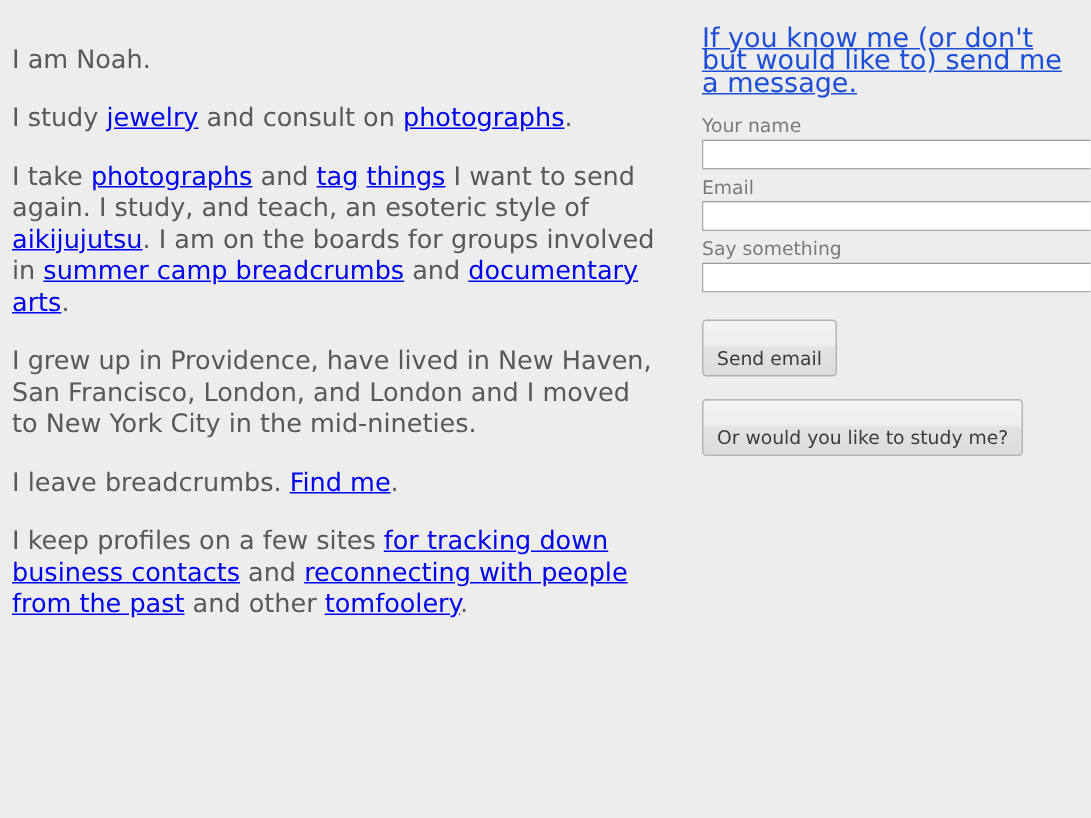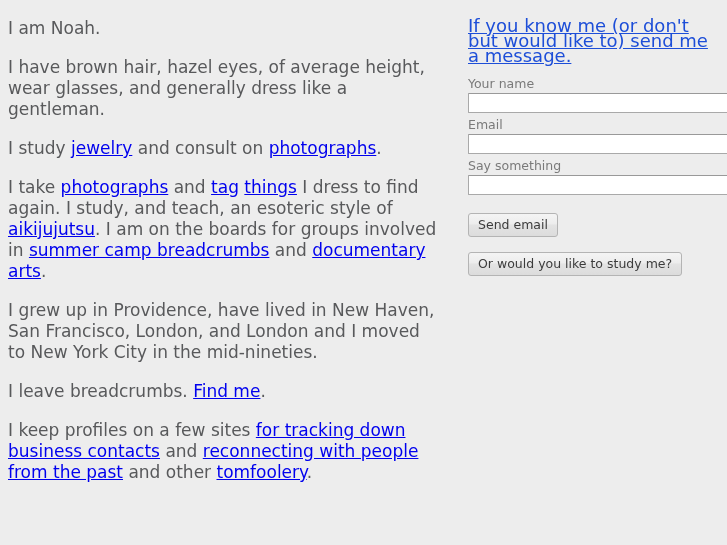--- a/index.html
+++ b/index.html
@@ -22,21 +22,21 @@
   
   .bio {
     position: absolute;
     left: 8px;
     top: 14px;
     width: 432px;
     font-size: 17px;
     line-height: 21px;
   }
   .bio p {
-    margin: 4px 0 18px 0;
+    margin: 16px 0 18px 0;
     color: #58595b;
   }
   .bio p:last-child {
     margin-bottom: 0;
   }
   a {
     color: #0000ee;
   }
   
   .contact {
@@ -74,21 +74,21 @@
     font-size: 12px;
     color: #333333;
     outline: none;
   }
   .btn-wrap {
     margin-top: 18px;
   }
   .btn {
     display: inline-block;
     box-sizing: border-box;
-    padding: 3px 9px 4px 9px;
+    padding: 17px 9px 4px 9px;
     background: linear-gradient(to bottom, #f4f4f4 0%, #ededed 45%, #e3e3e3 50%, #dcdcdc 100%);
     border: 1px solid #b4b4b4;
     border-radius: 3px;
     font-family: "DejaVu Sans", sans-serif;
     font-size: 12.5px;
     line-height: 15px;
     color: #3c3c3c;
     cursor: pointer;
     text-align: center;
   }
@@ -96,23 +96,22 @@
     margin-top: 15px;
   }
 </style>
 </head>
 <body>
 
 <div class="page">
 
   <div class="bio">
       <p><span>I am Noah.</span></p>
-      <p><span>I have brown hair, hazel eyes, of average height, wear glasses, and generally dress like a gentleman.</span></p>
       <p><span>I study </span><a href="#">jewelry</a><span> and consult on </span><a href="#">photographs</a><span>.</span></p>
-      <p><span>I take </span><a href="#">photographs</a><span> and </span><a href="#">tag</a><span> </span><a href="#">things</a><span> I dress to find again. I study, and teach, an esoteric style of </span><a href="#">aikijujutsu</a><span>. I am on the boards for groups involved in </span><a href="#">summer camp breadcrumbs</a><span> and </span><a href="#">documentary arts</a><span>.</span></p>
+      <p><span>I take </span><a href="#">photographs</a><span> and </span><a href="#">tag</a><span> </span><a href="#">things</a><span> I want to send again. I study, and teach, an esoteric style of </span><a href="#">aikijujutsu</a><span>. I am on the boards for groups involved in </span><a href="#">summer camp breadcrumbs</a><span> and </span><a href="#">documentary arts</a><span>.</span></p>
       <p><span>I grew up in Providence, have lived in New Haven, San Francisco, London, and London and I moved to New York City in the mid-nineties.</span></p>
       <p><span>I leave breadcrumbs. </span><a href="#">Find me</a><span>.</span></p>
       <p><span>I keep profiles on a few sites </span><a href="#">for tracking down business contacts</a><span> and </span><a href="#">reconnecting with people from the past</a><span> and other </span><a href="#">tomfoolery</a><span>.</span></p>
     </div>
 
   <div class="contact">
     <p class="intro">If you know me (or don't but would like to) send me a message.</p>
     <div>
         <div class="field-label">Your name</div>
         <input type="text" class="text-input" style="">

